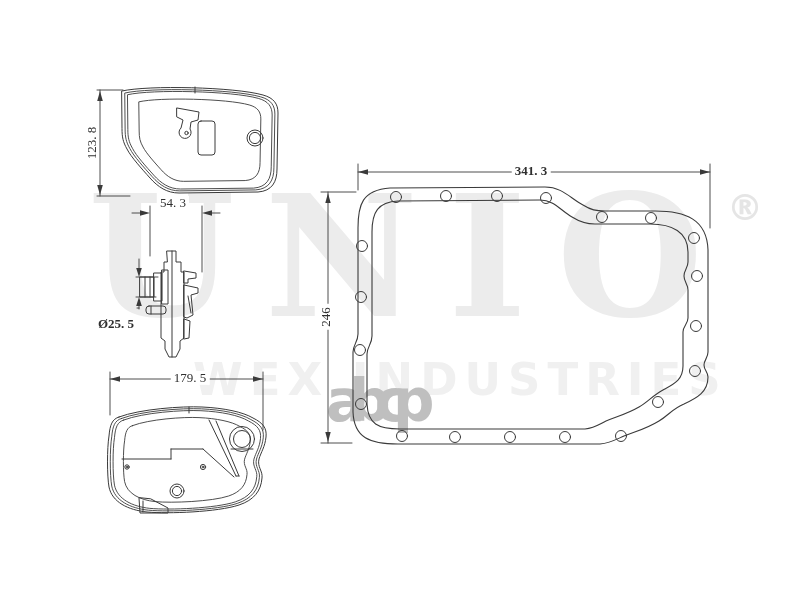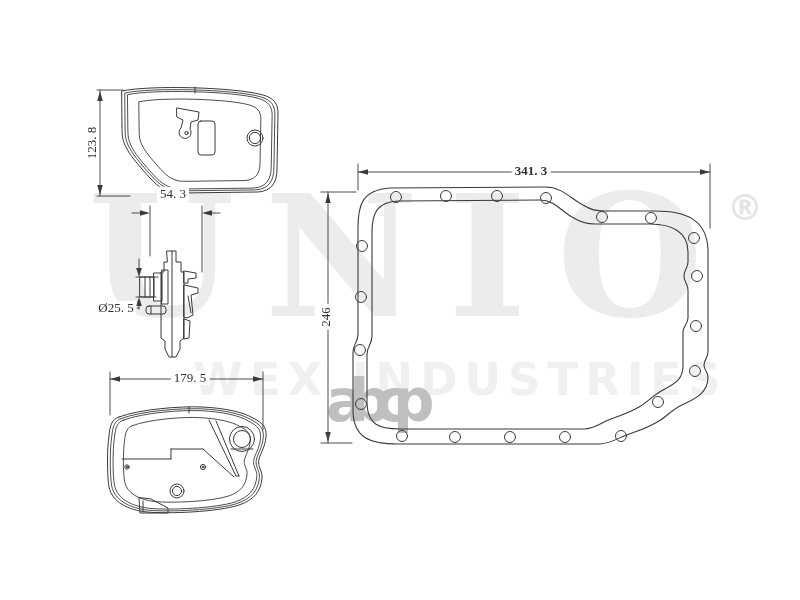--- a/index.html
+++ b/index.html
@@ -144,18 +144,18 @@
       <polygon points="358,172 368,169.3 368,174.7" fill="currentColor" stroke="none"></polygon>
       <polygon points="710,172 700,169.3 700,174.7" fill="currentColor" stroke="none"></polygon>
 
       <path d="M321,192 L356,192 M321,443 L352,443 M328,192 L328,443"></path>
       <polygon points="328,193 325.3,203 330.7,203" fill="currentColor" stroke="none"></polygon>
       <polygon points="328,442 325.3,432 330.7,432" fill="currentColor" stroke="none"></polygon>
     </g>
   </svg>
 
   <div class="dim rot" style="left:92px;top:143px;">123. 8</div>
-  <div class="dim" style="left:173px;top:194px;">54. 3</div>
-  <div class="dim" style="left:116px;top:308px;">Ø25. 5</div>
+  <div class="dim" style="left:173px;top:203px;">54. 3</div>
+  <div class="dim" style="left:116px;top:324px;font-weight:bold;">Ø25. 5</div>
   <div class="dim" style="left:190px;top:378px;">179. 5</div>
   <div class="dim" style="left:531px;top:171px;font-weight:bold;">341. 3</div>
   <div class="dim rot" style="left:326px;top:317px;">246</div>
 </div>
 
 </body></html>

